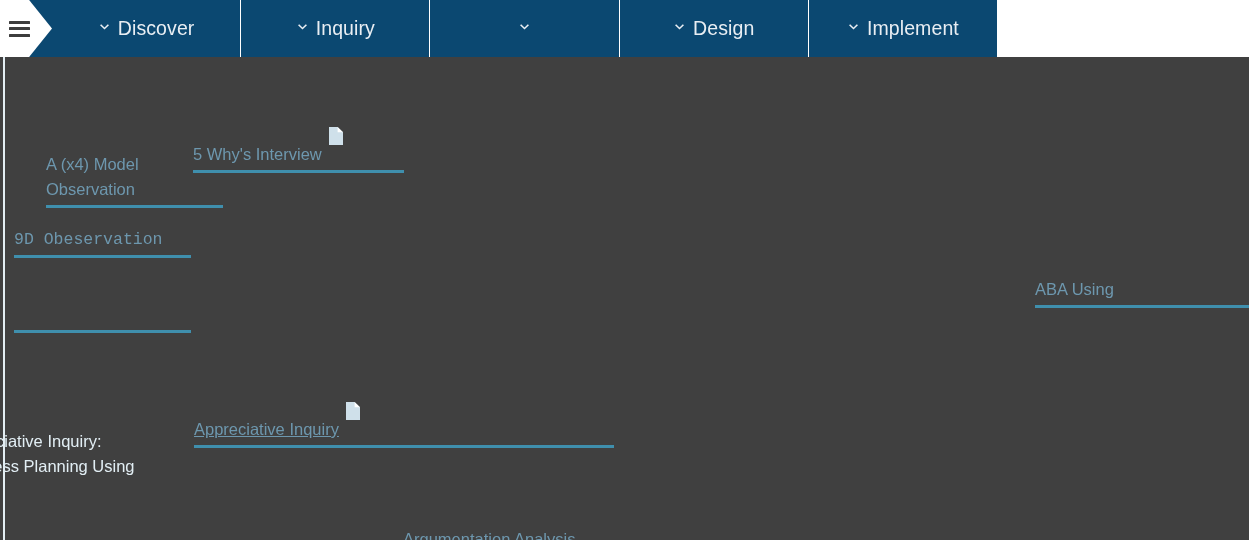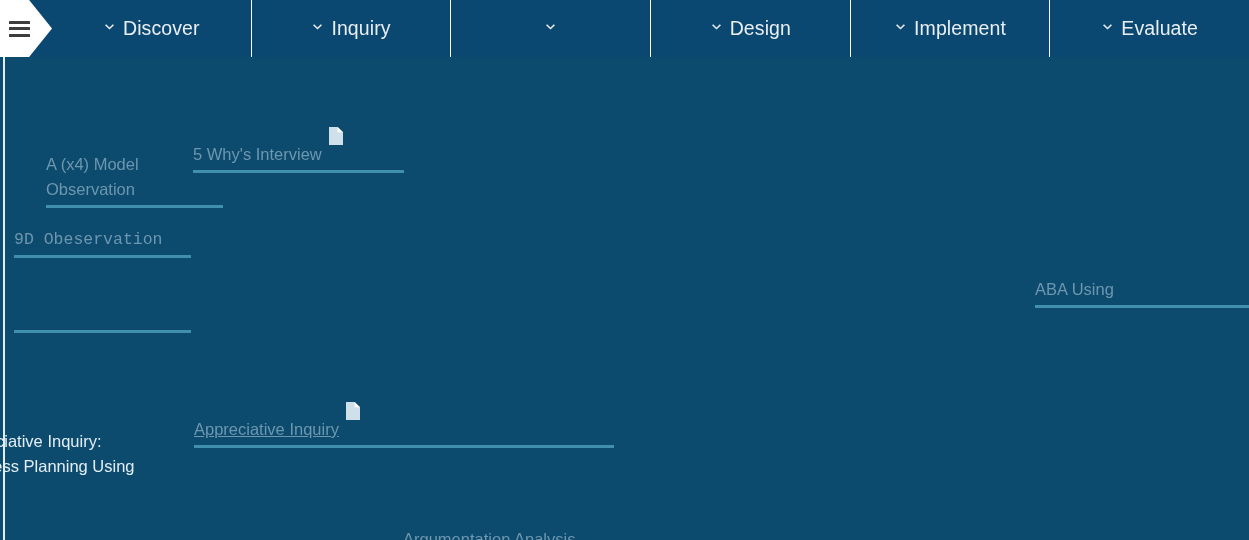--- a/index.html
+++ b/index.html
@@ -11,21 +11,21 @@
     height: 540px;
     overflow: hidden;
     background: #ffffff;
     font-family: "Liberation Sans", sans-serif;
   }
 
   
   .navbar {
     position: absolute;
     top: 0; left: 0;
-    width: 1249px;
+    width: 997px;
     height: 57px;
     background: #0b4871;
     display: flex;
     align-items: stretch;
     z-index: 20;
   }
   
   .menu-wrap {
     position: relative;
     width: 52px;
@@ -91,21 +91,21 @@
   }
   .nav-item .caret svg { display: block; }
 
   
   .content {
     position: absolute;
     top: 57px; left: 0;
     width: 1249px;
     height: 483px;
     overflow: hidden;
-    background: #0c4a6e;
+    background: #404040;
   }
   
   .left-rule {
     position: absolute;
     top: 0;
     left: 3px;
     width: 2px;
     height: 483px;
     background: #e3eef3;
   }
@@ -191,28 +191,20 @@
 
     <div class="nav-item">
       <span class="caret">
         <svg width="13" height="13" viewBox="0 0 16 16">
             <path d="M2.5 5.2 L8 10.6 L13.5 5.2 L12.1 4 L8 8 L3.9 4 Z" fill="#e9eef3"></path>
           </svg>
       </span>
       <span>Implement</span>
     </div>
 
-    <div class="nav-item">
-      <span class="caret">
-        <svg width="13" height="13" viewBox="0 0 16 16">
-            <path d="M2.5 5.2 L8 10.6 L13.5 5.2 L12.1 4 L8 8 L3.9 4 Z" fill="#e9eef3"></path>
-          </svg>
-      </span>
-      <span>Evaluate</span>
-    </div>
 
   </div>
 </div>
 
 <div class="content">
 
   <div class="left-rule"></div>
 
   <div class="card" style="left:193px; top:20px; width:211px;">
     <span class="label">5 Why's Interview</span><span class="doc-icon">

